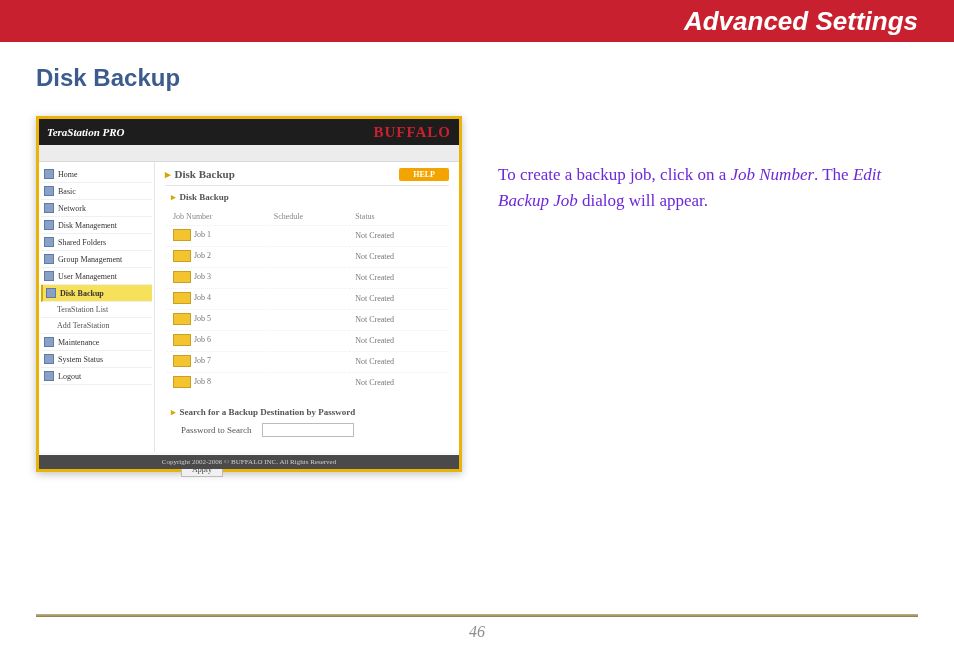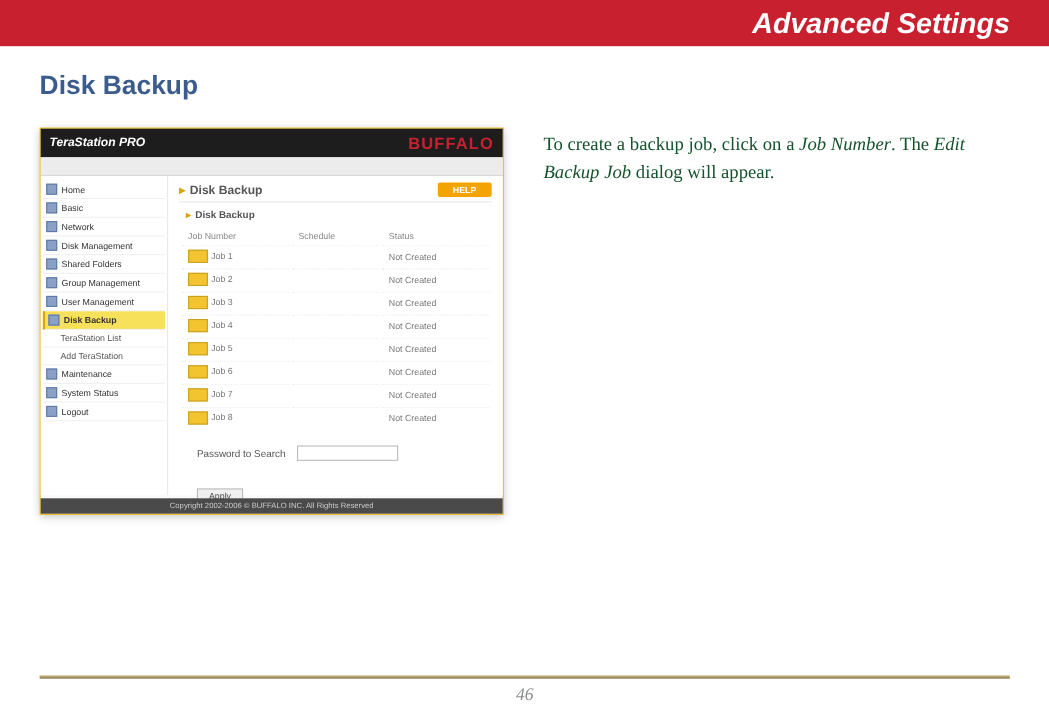--- a/index.html
+++ b/index.html
@@ -41,23 +41,23 @@
   }
   .body-row {
     display: flex;
     gap: 36px;
   }
   .screenshot-frame {
     width: 420px;
     height: 350px;
     background: #f9faf9;
     box-shadow: 0 2px 8px rgba(0,0,0,0.25);
-    border: 1px solid #eab308;
+    border: 3px solid #eab308;
     position: relative;
-    font-family: Liberation Sans, sans-serif;
+    font-family: Liberation Serif, serif;
     font-size: 9px;
     color: #555;
   }
   .app-header {
     background: #1d1d1d;
     height: 26px;
     display: flex;
     align-items: center;
     justify-content: space-between;
     padding: 0 8px;
@@ -127,23 +127,24 @@
     cursor:pointer;
   }
   .app-footer {
     position:absolute; bottom:0; left:0; right:0; height:14px;
     background:#4a4a4a; color:#ccc; font-size:7px;
     display:flex; justify-content:center; align-items:center;
   }
   .instruction-text {
     flex:1;
     font-size: 17px;
-    color:#14532d;
+    color:#6d28d9;
     line-height:1.5;
     padding-top:2px;
+    margin-top:44px;
   }
   .instruction-text .em { font-style: italic; }
   .page-footer {
     position:absolute;
     bottom: 20px;
     left: 36px;
     right: 36px;
   }
   .footer-rule {
     height:3px;
@@ -283,20 +284,23 @@
                   <td>Not Created</td>
                 </tr>
                 <tr>
                   <td><span class="job-icon"></span><span>Job 8</span></td>
                   <td></td>
                   <td>Not Created</td>
                 </tr>
               </tbody>
           </table>
           <div class="search-section">
+            <div class="sub-head" style="margin-left:0">
+              <span class="arrow">▸</span><span>Search for a Backup Destination by Password</span>
+            </div>
             <div class="search-line">
               <span>Password to Search</span>
               <span class="search-input"></span>
             </div>
             <span class="apply-btn">Apply</span>
           </div>
         </div>
       </div>
       <div class="app-footer">Copyright 2002-2006 © BUFFALO INC. All Rights Reserved</div>
     </div>

